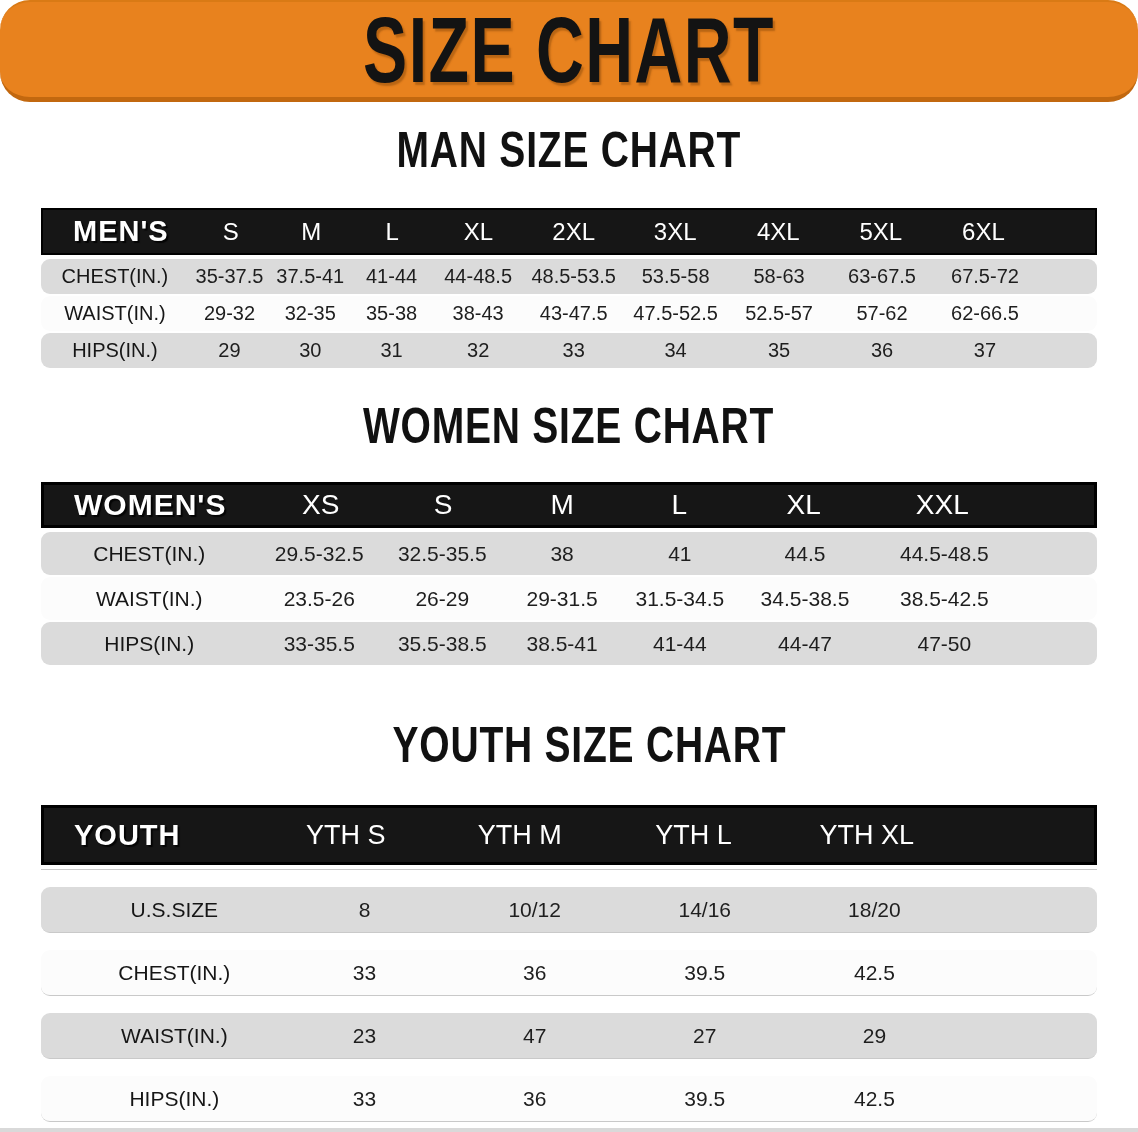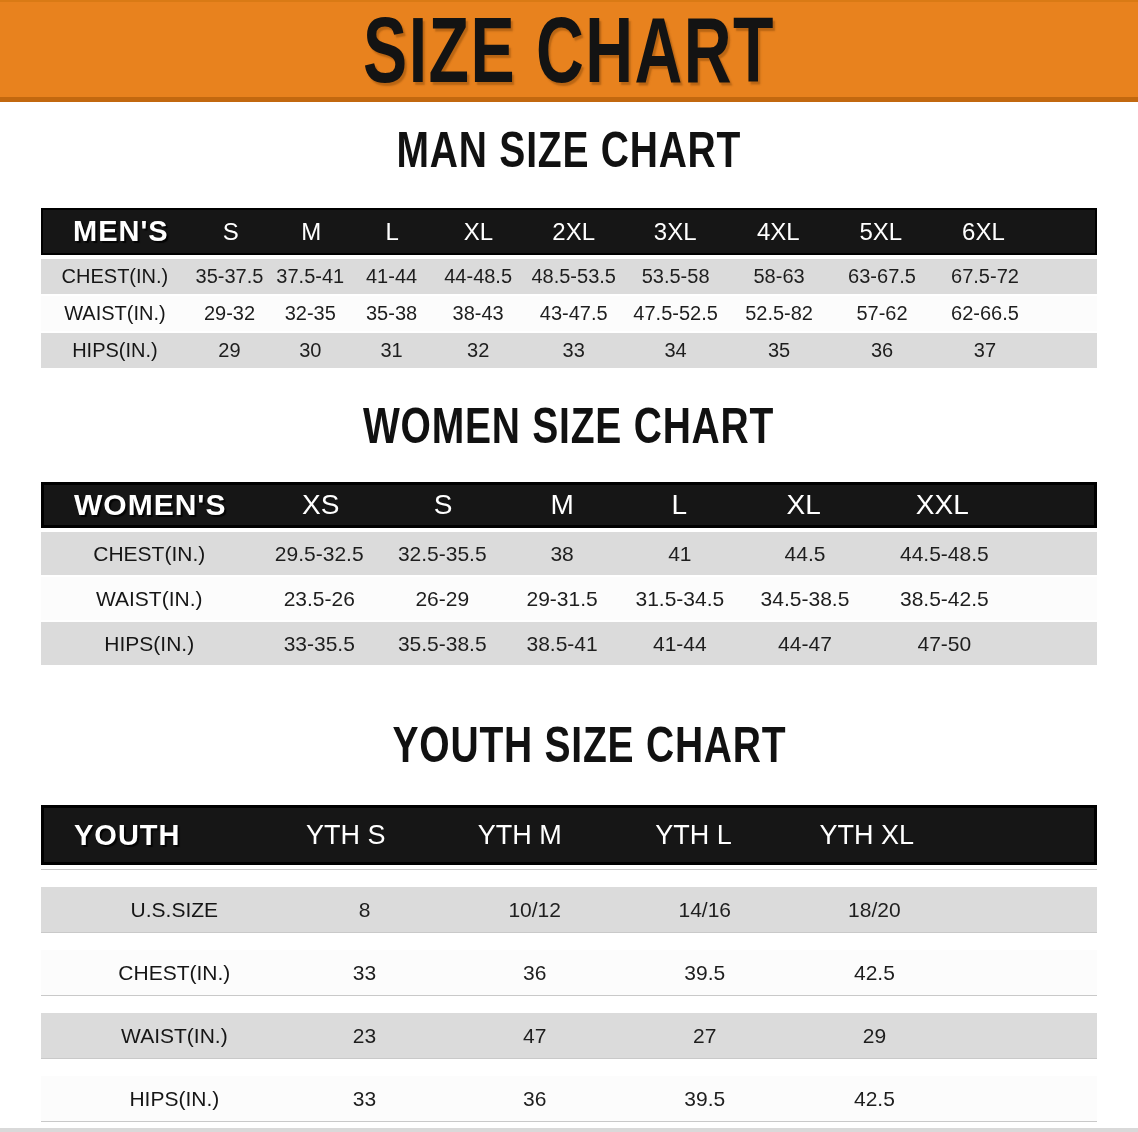--- a/index.html
+++ b/index.html
@@ -10,21 +10,21 @@
     font-family:"Liberation Sans", sans-serif;
     position:relative;
   }
 
   
   .banner {
     height:102px; width:100%;
     background:var(--banner-bg,#E8821E);
     border-top:2px solid #d97a15;
     border-bottom:5px solid #c2680f;
-    display:flex; align-items:center; justify-content:center;
+    display:flex; align-items:center; justify-content:center;border-radius:30px;
   }
   .banner .title {
     display:inline-block;
     font-size:92px; font-weight:700; color:#131313;
     letter-spacing:2px; line-height:1;
     transform:scaleX(0.72);
     text-shadow:3px 3px 2px rgba(96,48,0,0.35);
     white-space:nowrap;
   }
 
@@ -53,21 +53,21 @@
   .thead {
     display:grid; align-items:center;
     background:var(--header-bg,#161616);
     color:#fff;
   }
   .t-men   .thead { height:47px; border:2px solid #000; }
   .t-women .thead { height:46px; border:3px solid #000; }
   .t-youth .thead { height:60px; border:3px solid #000; }
 
   .tbody { margin-top:4px; }
-  .row { display:grid; align-items:center; }
+  .row { display:grid; align-items:center;border-radius:9px; }
   .t-men   .row { height:35px; }
   .t-women .row { height:43px; }
   .t-youth .row { height:46px; }
   .t-men   .row + .row, .t-women .row + .row { margin-top:2px; }
 
   .tbody .row:nth-child(odd)  { background:var(--stripe,#DBDBDB); }
   .tbody .row:nth-child(even) { background:#FCFCFC; }
   .t-youth .tbody { border-top:1px solid #c9c9c9; }
   .t-youth .tbody .row { border-bottom:1px solid #c9c9c9;padding-left:28px; }
 
@@ -159,21 +159,21 @@
         <div class="cell "></div>
       </div>
       <div class="row">
         <div class="cell row-label">WAIST(IN.)</div>
         <div class="cell value">29-32</div>
         <div class="cell value">32-35</div>
         <div class="cell value">35-38</div>
         <div class="cell value">38-43</div>
         <div class="cell value">43-47.5</div>
         <div class="cell value">47.5-52.5</div>
-        <div class="cell value">52.5-82</div>
+        <div class="cell value">52.5-57</div>
         <div class="cell value">57-62</div>
         <div class="cell value">62-66.5</div>
         <div class="cell "></div>
       </div>
       <div class="row">
         <div class="cell row-label">HIPS(IN.)</div>
         <div class="cell value">29</div>
         <div class="cell value">30</div>
         <div class="cell value">31</div>
         <div class="cell value">32</div>

